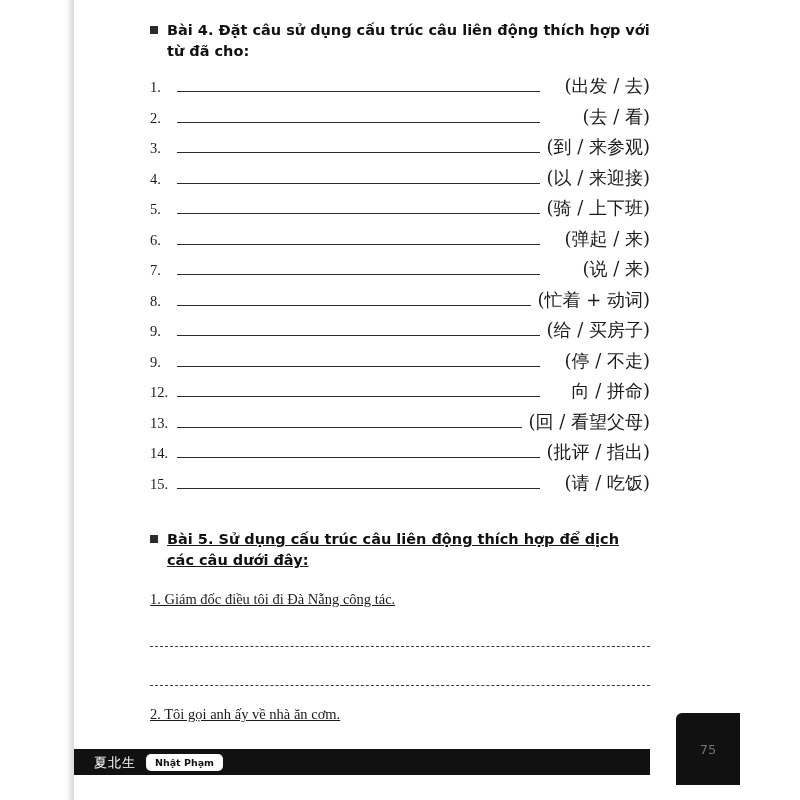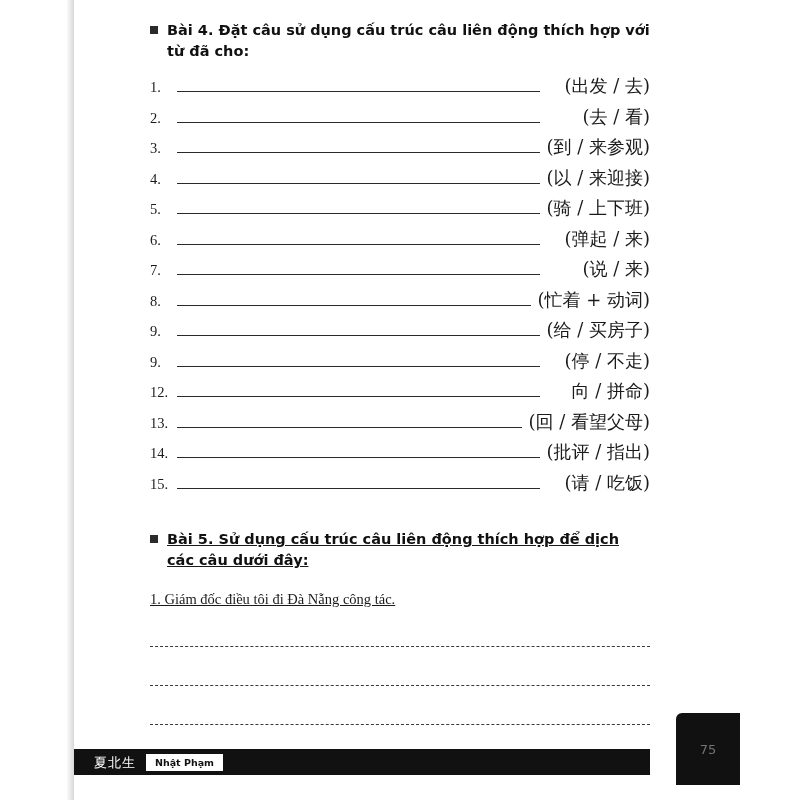--- a/index.html
+++ b/index.html
@@ -127,21 +127,21 @@
   .footer-tag {
     position: absolute;
     left: 146px;
     bottom: 29px;
     background: #ffffff;
     color: #111111;
     font-family: "DejaVu Sans", sans-serif;
     font-weight: bold;
     font-size: 9.5px;
     padding: 3px 9px;
-    border-radius: 0;
+    border-radius: 5px;
   }
   .page-num-box {
     position: absolute;
     right: 60px;
     bottom: 15px;
     width: 64px;
     height: 72px;
     background: #111111;
     color: #737373;
     font-family: "DejaVu Sans", sans-serif;
@@ -259,20 +259,21 @@
     <div class="exercise2">
       <div class="exercise-head">
         <span class="bullet"></span>
         <span class="head-text">Bài 5. Sử dụng cấu trúc câu liên động thích hợp để dịch các câu dưới đây:</span>
       </div>
 
       <div class="q-text">1. Giám đốc điều tôi đi Đà Nẵng công tác.</div>
       <div class="dashline"></div>
       <div class="dashline"></div>
 
+      <div class="q-text">2. Tôi gọi anh ấy về nhà ăn cơm.</div>
       <div class="dashline"></div>
 
     </div>
 
   </div>
 
   <div class="footer-bar"></div>
   <div class="footer-logo">夏北生</div>
   <div class="footer-tag">Nhật Phạm</div>
   <div class="page-num-box">75</div>

